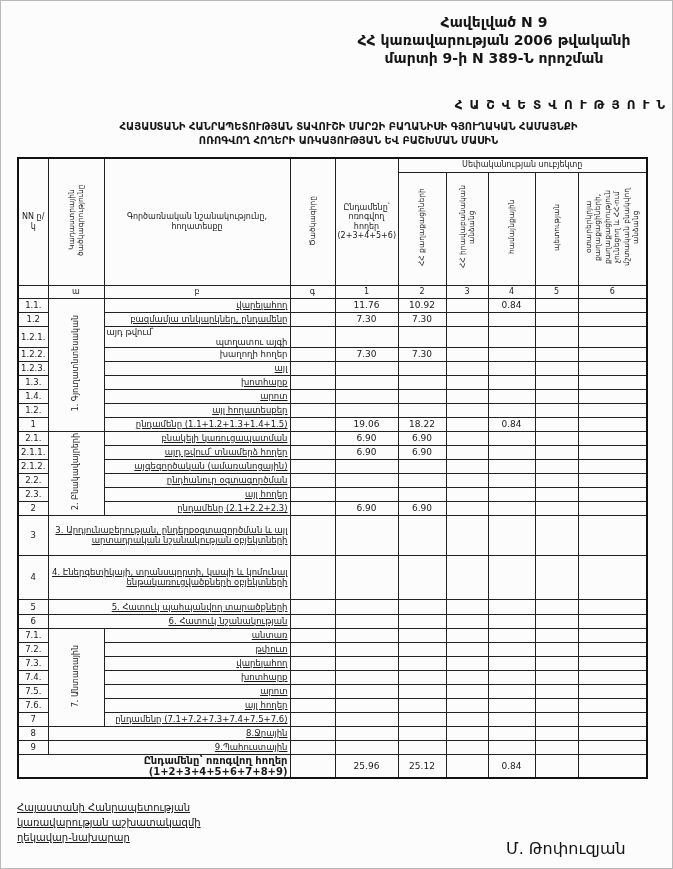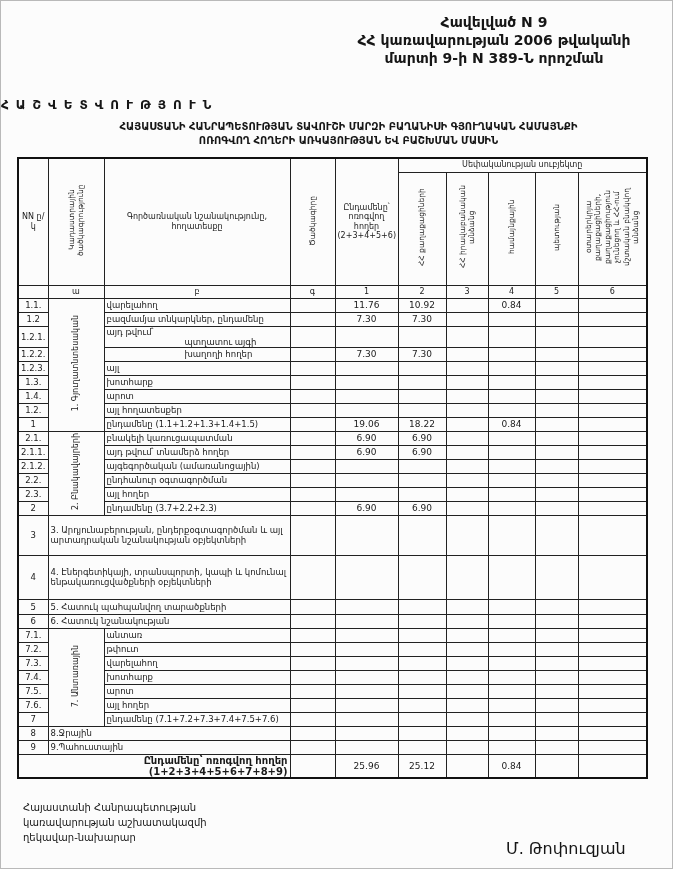--- a/index.html
+++ b/index.html
@@ -11,21 +11,21 @@
   }
   .page{
     position:absolute;inset:0;background:#fcfcfc;border:1px solid #b9b9b9;box-sizing:border-box;
   }
   .appendix{
     position:absolute;top:12px;right:8px;width:340px;text-align:center;
     font-size:14px;font-weight:bold;line-height:1.3;
   }
   .appendix div{white-space:nowrap;}
   .doc-title{
-    position:absolute;top:97px;left:0;width:100%;text-align:left;
+    position:absolute;top:97px;left:0;width:100%;text-align:right;
     font-size:12px;font-weight:bold;letter-spacing:7px;
   }
   .doc-subtitle{
     position:absolute;top:119px;left:12px;width:100%;text-align:center;
     font-size:10px;font-weight:bold;line-height:1.35;
   }
   table{
     position:absolute;left:16px;top:156px;width:631px;
     border-collapse:collapse;table-layout:fixed;
   }
@@ -39,29 +39,29 @@
   thead tr.letters{height:13px;}
   thead th{text-align:center;vertical-align:middle;font-size:8px;line-height:1.2;}
   .rot{
     writing-mode:vertical-rl;transform:rotate(180deg);
     display:inline-block;height:104px;
     font-size:7.5px;line-height:1.25;text-align:center;
   }
   .rot.short{height:auto;max-height:104px;}
   tbody tr{height:14px;}
   td.num{text-align:center;font-size:8.5px;}
-  td.lab{text-align:left;}
+  td.lab{text-align:right;text-decoration:underline;}
   td.grp{text-align:center;vertical-align:middle;}
   td.grp .rot{height:auto;max-height:120px;font-size:8px;white-space:nowrap;}
   td.val{text-align:center;font-size:9px;}
   td.grand{text-align:right;font-weight:bold;font-size:10px;}
   .sp-l{float:left;}
   .sp-r{display:inline-block;margin-left:78px;}
   .footer-left{
-    position:absolute;left:22px;top:799px;font-size:10px;line-height:1.5;
+    position:absolute;left:16px;top:799px;font-size:10px;line-height:1.5;text-decoration:underline;
   }
   .signature{
     position:absolute;left:505px;top:838px;font-size:16px;
   }
 </style>
 </head>
 <body>
 
 <div class="page">
 
@@ -286,21 +286,21 @@
           <td class="code"></td>
           <td class="val"></td>
           <td class="val"></td>
           <td class="val"></td>
           <td class="val"></td>
           <td class="val"></td>
           <td class="val"></td>
         </tr>
         <tr>
           <td class="num">2</td>
-          <td class="lab">ընդամենը (3.7+2.2+2.3)</td>
+          <td class="lab">ընդամենը (2.1+2.2+2.3)</td>
           <td class="code"></td>
           <td class="val">6.90</td>
           <td class="val">6.90</td>
           <td class="val"></td>
           <td class="val"></td>
           <td class="val"></td>
           <td class="val"></td>
         </tr>
         <tr style="height: 40px;">
           <td class="num">3</td>

